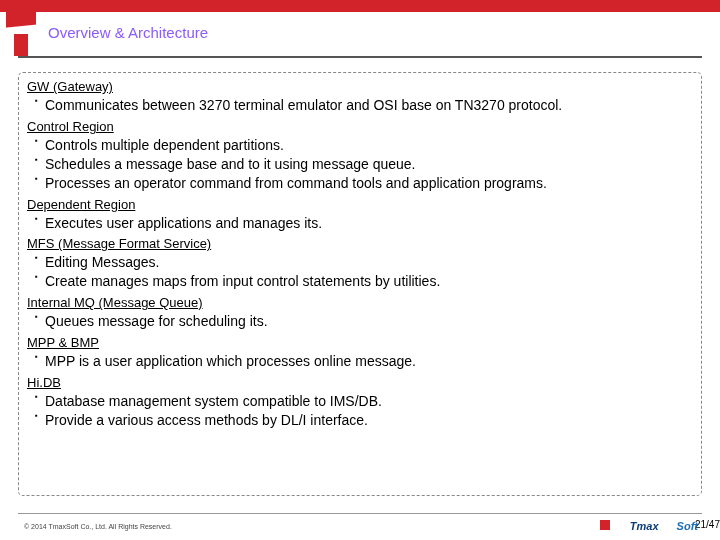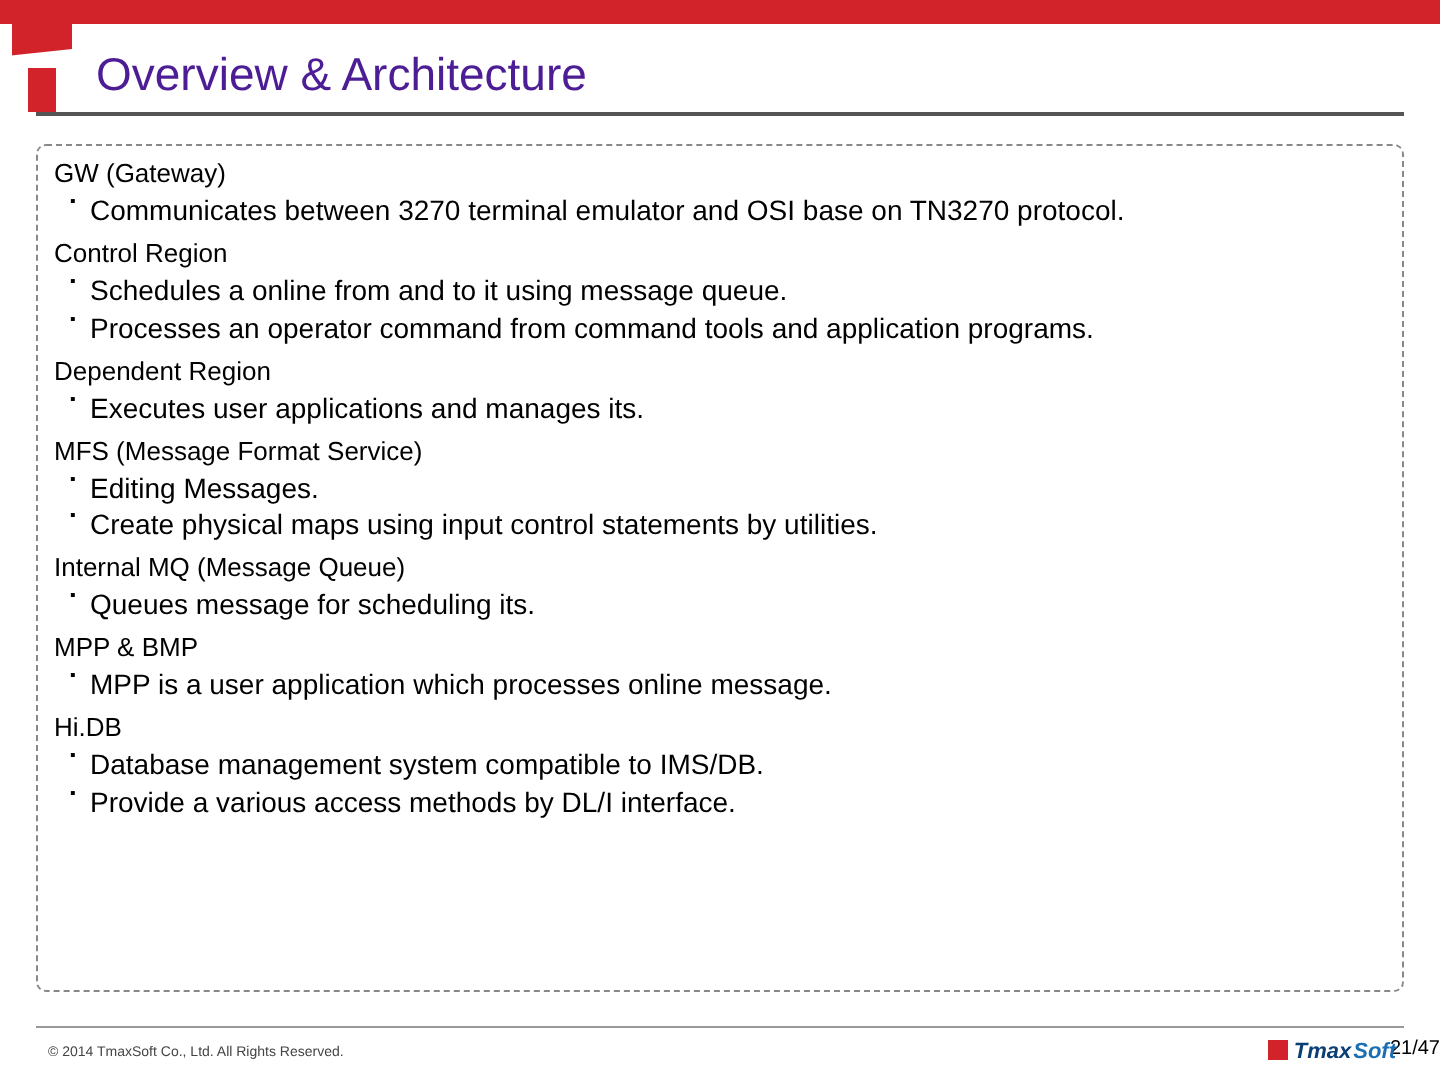--- a/index.html
+++ b/index.html
@@ -7,40 +7,40 @@
   .slide { position: relative; width: 720px; height: 540px; overflow: hidden; }
 
   
   .topbar { position: absolute; top: 0; left: 0; width: 100%; height: 12px; background: #d2232a; }
   
   .logo-block { position: absolute; top: 12px; left: 6px; width: 30px; height: 46px; }
   .logo-red-top { position: absolute; top: 0; left: 0; width: 30px; height: 18px; background: #d2232a; }
   .logo-white-cut { position: absolute; top: 14px; left: -4px; width: 40px; height: 8px; background: #fff; transform: skewY(-6deg); }
   .logo-red-bot { position: absolute; top: 22px; left: 8px; width: 14px; height: 22px; background: #d2232a; }
 
-  .title { position: absolute; top: 24px; left: 48px; font-size: 23px; font-weight: 400; color: #4c1d95; }
+  .title { position: absolute; top: 24px; left: 48px; font-size: 15px; font-weight: 400; color: #8b5cf6; }
   .title-underline { position: absolute; top: 56px; left: 18px; width: 684px; height: 2px; background: #555; }
 
   
   .content-box {
     position: absolute; top: 72px; left: 18px; width: 684px; height: 424px;
     border: 1px dashed #888; border-radius: 5px; padding: 6px 8px 4px 8px;
     overflow: hidden;
   }
-  .section-title { font-size: 13px; font-weight: 400; margin-top: 4px; margin-bottom: 2px; }
+  .section-title { font-size: 13px; font-weight: 400; text-decoration: underline; margin-top: 4px; margin-bottom: 2px; }
   .section-title.first { margin-top: 0; }
   ul.bullets { list-style: none; padding-left: 8px; margin-bottom: 2px; }
   ul.bullets li { font-size: 14px; line-height: 1.35; position: relative; padding-left: 10px; }
   ul.bullets li::before { content: "▪"; position: absolute; left: 0; top: 0; font-size: 8px; color: #000; }
 
   
   .footer-line { position: absolute; left: 18px; bottom: 26px; width: 684px; height: 1px; background: #999; }
   .copyright { position: absolute; left: 24px; bottom: 10px; font-size: 7px; color: #444; }
   .pager { position: absolute; left: 0; width: 100%; bottom: 10px; text-align: right; font-size: 10px; color: #000; }
-  .footer-logo { position: absolute; right: 22px; bottom: 8px; font-size: 11px; font-style: italic; font-weight: bold; color: #0b3e74; display: flex; align-items: flex-start; gap: 1px; }
+  .footer-logo { position: absolute; right: 22px; bottom: 8px; font-size: 11px; font-style: italic; font-weight: bold; color: #0b3e74; display: flex; align-items: flex-start; gap: 18px; }
   .footer-logo .t { display:inline-block; width:10px; height:10px; background:#d2232a; margin-right:2px; position:relative; }
   .footer-logo .soft { color:#1a6fb3; font-style: italic; }
 </style>
 </head>
 <body>
 
 <div class="slide">
 
   <div class="topbar"></div>
   <div class="logo-block">
@@ -54,33 +54,34 @@
 
   <div class="content-box">
 
     <div class="section-title first">GW (Gateway)</div>
     <ul class="bullets">
       <li>Communicates between 3270 terminal emulator and OSI base on TN3270 protocol.</li>
     </ul>
 
     <div class="section-title">Control Region</div>
     <ul class="bullets">
-      <li>Schedules a online from and to it using message queue.</li>
+      <li>Controls multiple dependent partitions.</li>
+      <li>Schedules a message base and to it using message queue.</li>
       <li>Processes an operator command from command tools and application programs.</li>
     </ul>
 
     <div class="section-title">Dependent Region</div>
     <ul class="bullets">
       <li>Executes user applications and manages its.</li>
     </ul>
 
     <div class="section-title">MFS (Message Format Service)</div>
     <ul class="bullets">
       <li>Editing Messages.</li>
-      <li>Create physical maps using input control statements by utilities.</li>
+      <li>Create manages maps from input control statements by utilities.</li>
     </ul>
 
     <div class="section-title">Internal MQ (Message Queue)</div>
     <ul class="bullets">
       <li>Queues message for scheduling its.</li>
     </ul>
 
     <div class="section-title">MPP &amp; BMP</div>
     <ul class="bullets">
       <li>MPP is a user application which processes online message.</li>

